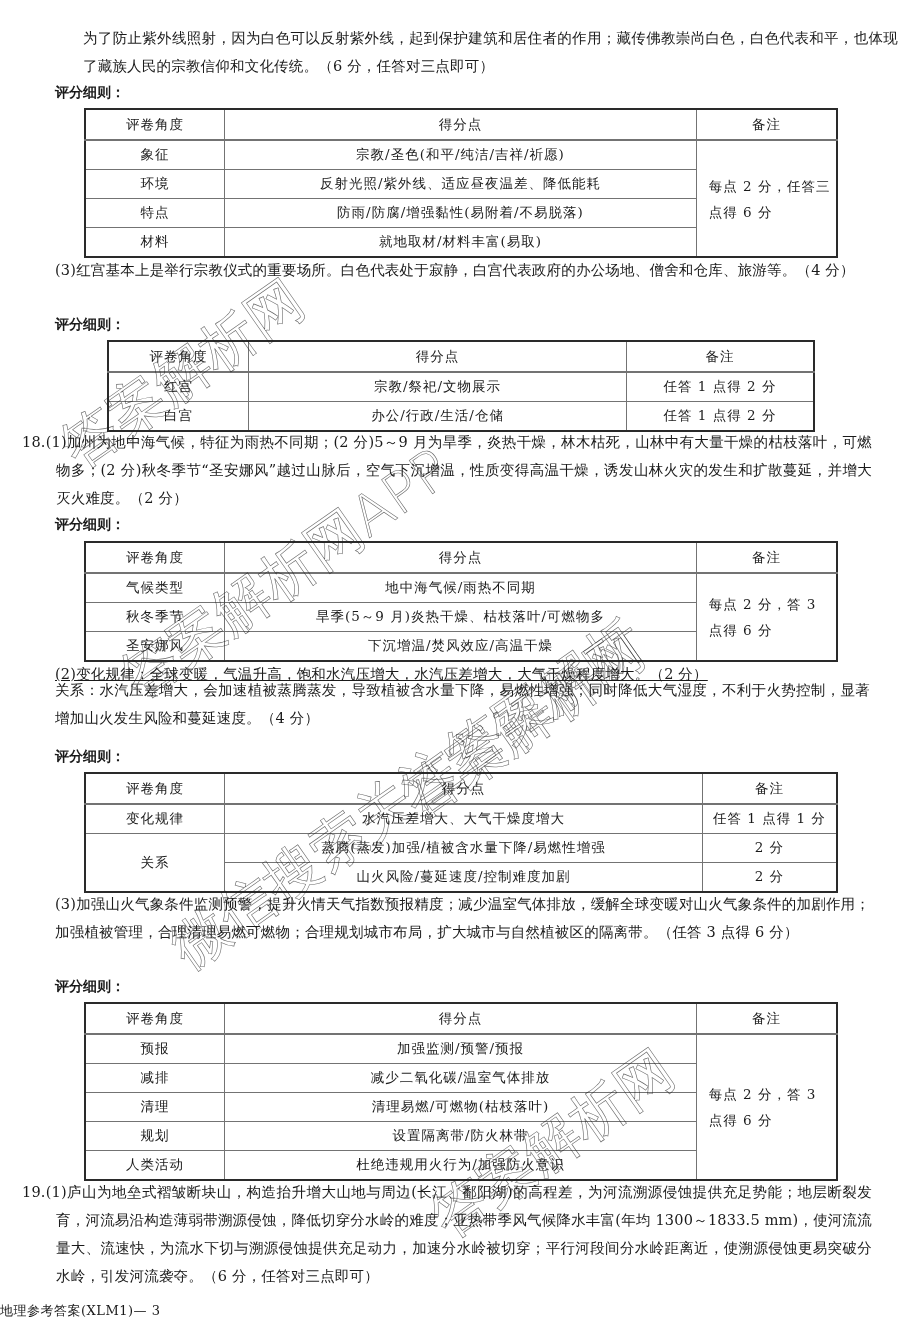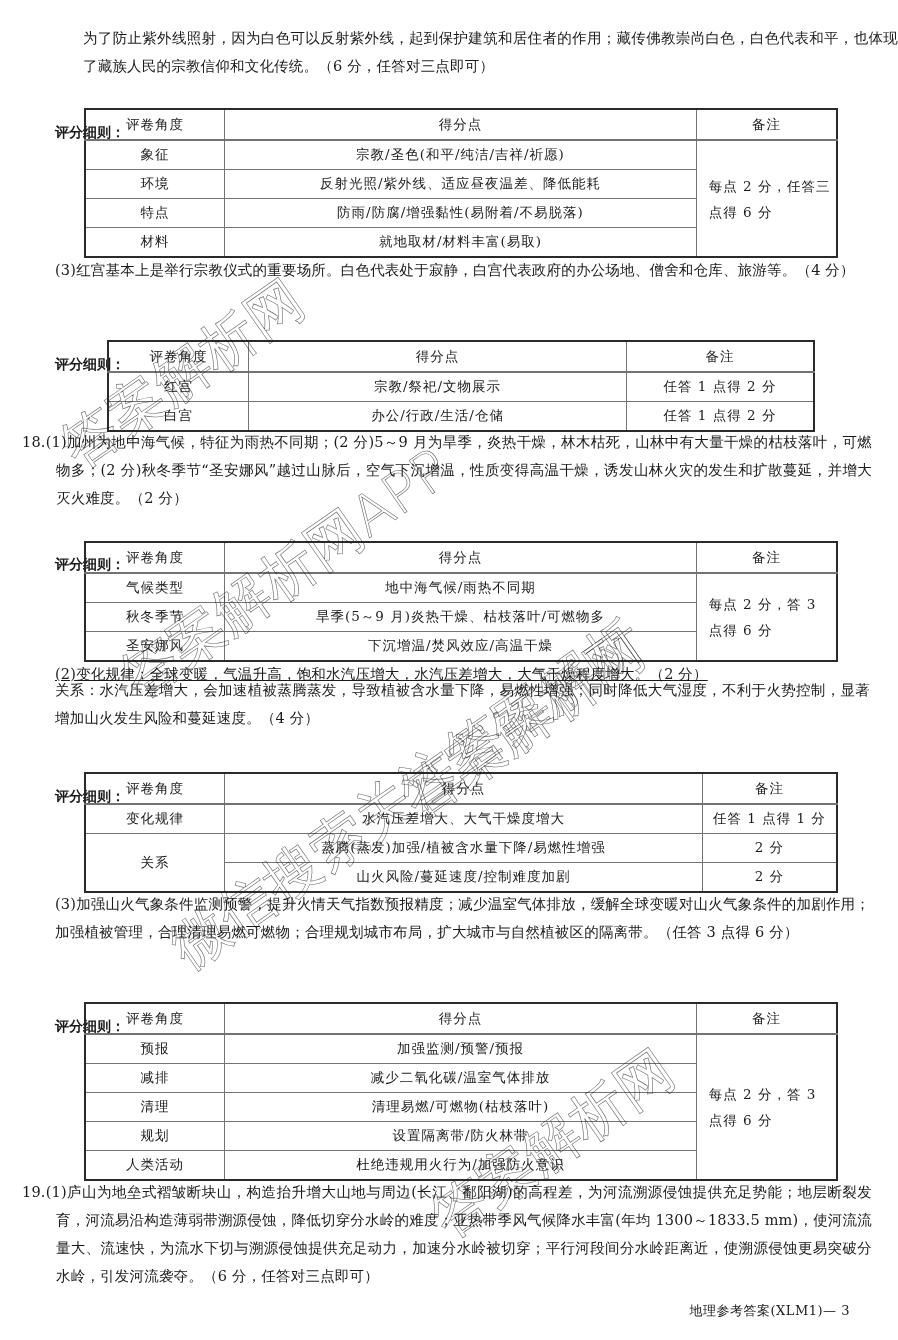--- a/index.html
+++ b/index.html
@@ -12,35 +12,35 @@
     .para {
       position: absolute; left: 55px; width: 815px;
       font-size: 14.5px; line-height: 28px; letter-spacing: 0.2px;
       text-align: justify;
     }
     .para.numbered { left: 22px; width: 850px; text-indent: 0; }
     .para.numbered .body { display: block; padding-left: 34px; text-indent: -34px; }
     .heading {
       position: absolute; left: 55px;
       font-family: "DejaVu Sans", "Liberation Sans", sans-serif;
-      font-weight: bold; font-size: 14px; line-height: 20px; margin-top: 40px;
+      font-weight: bold; font-size: 14px; line-height: 20px;
     }
     table.grade {
       position: absolute; border-collapse: collapse;
       font-size: 13.5px; letter-spacing: 1px;
       border: 2px solid #2a2a2a;
     }
     table.grade td, table.grade th {
       border: 1px solid #737373; font-weight: normal; text-align: center;
       padding: 0; height: 28px; vertical-align: middle;
     }
     table.grade th { height: 29px; border-bottom-width: 2px; }
     table.grade td.note-multi { text-align: left; padding-left: 12px; line-height: 26px; }
     .footer {
-      position: absolute; left: 0; width: 850px; top: 1302px; text-align: right;
+      position: absolute; left: 0; width: 850px; top: 1302px; text-align: left;
       font-size: 13px; letter-spacing: 0.5px;
     }
     .watermark {
       position: absolute; color: rgba(40,40,40,0.55); font-size: 56px;
       font-family: "DejaVu Sans", "Liberation Sans", sans-serif;
       font-weight: 200; white-space: nowrap; pointer-events: none;
       -webkit-text-stroke: 0.6px rgba(30,30,30,0.7); color: transparent;
       transform-origin: left bottom;
     }
   </style>

